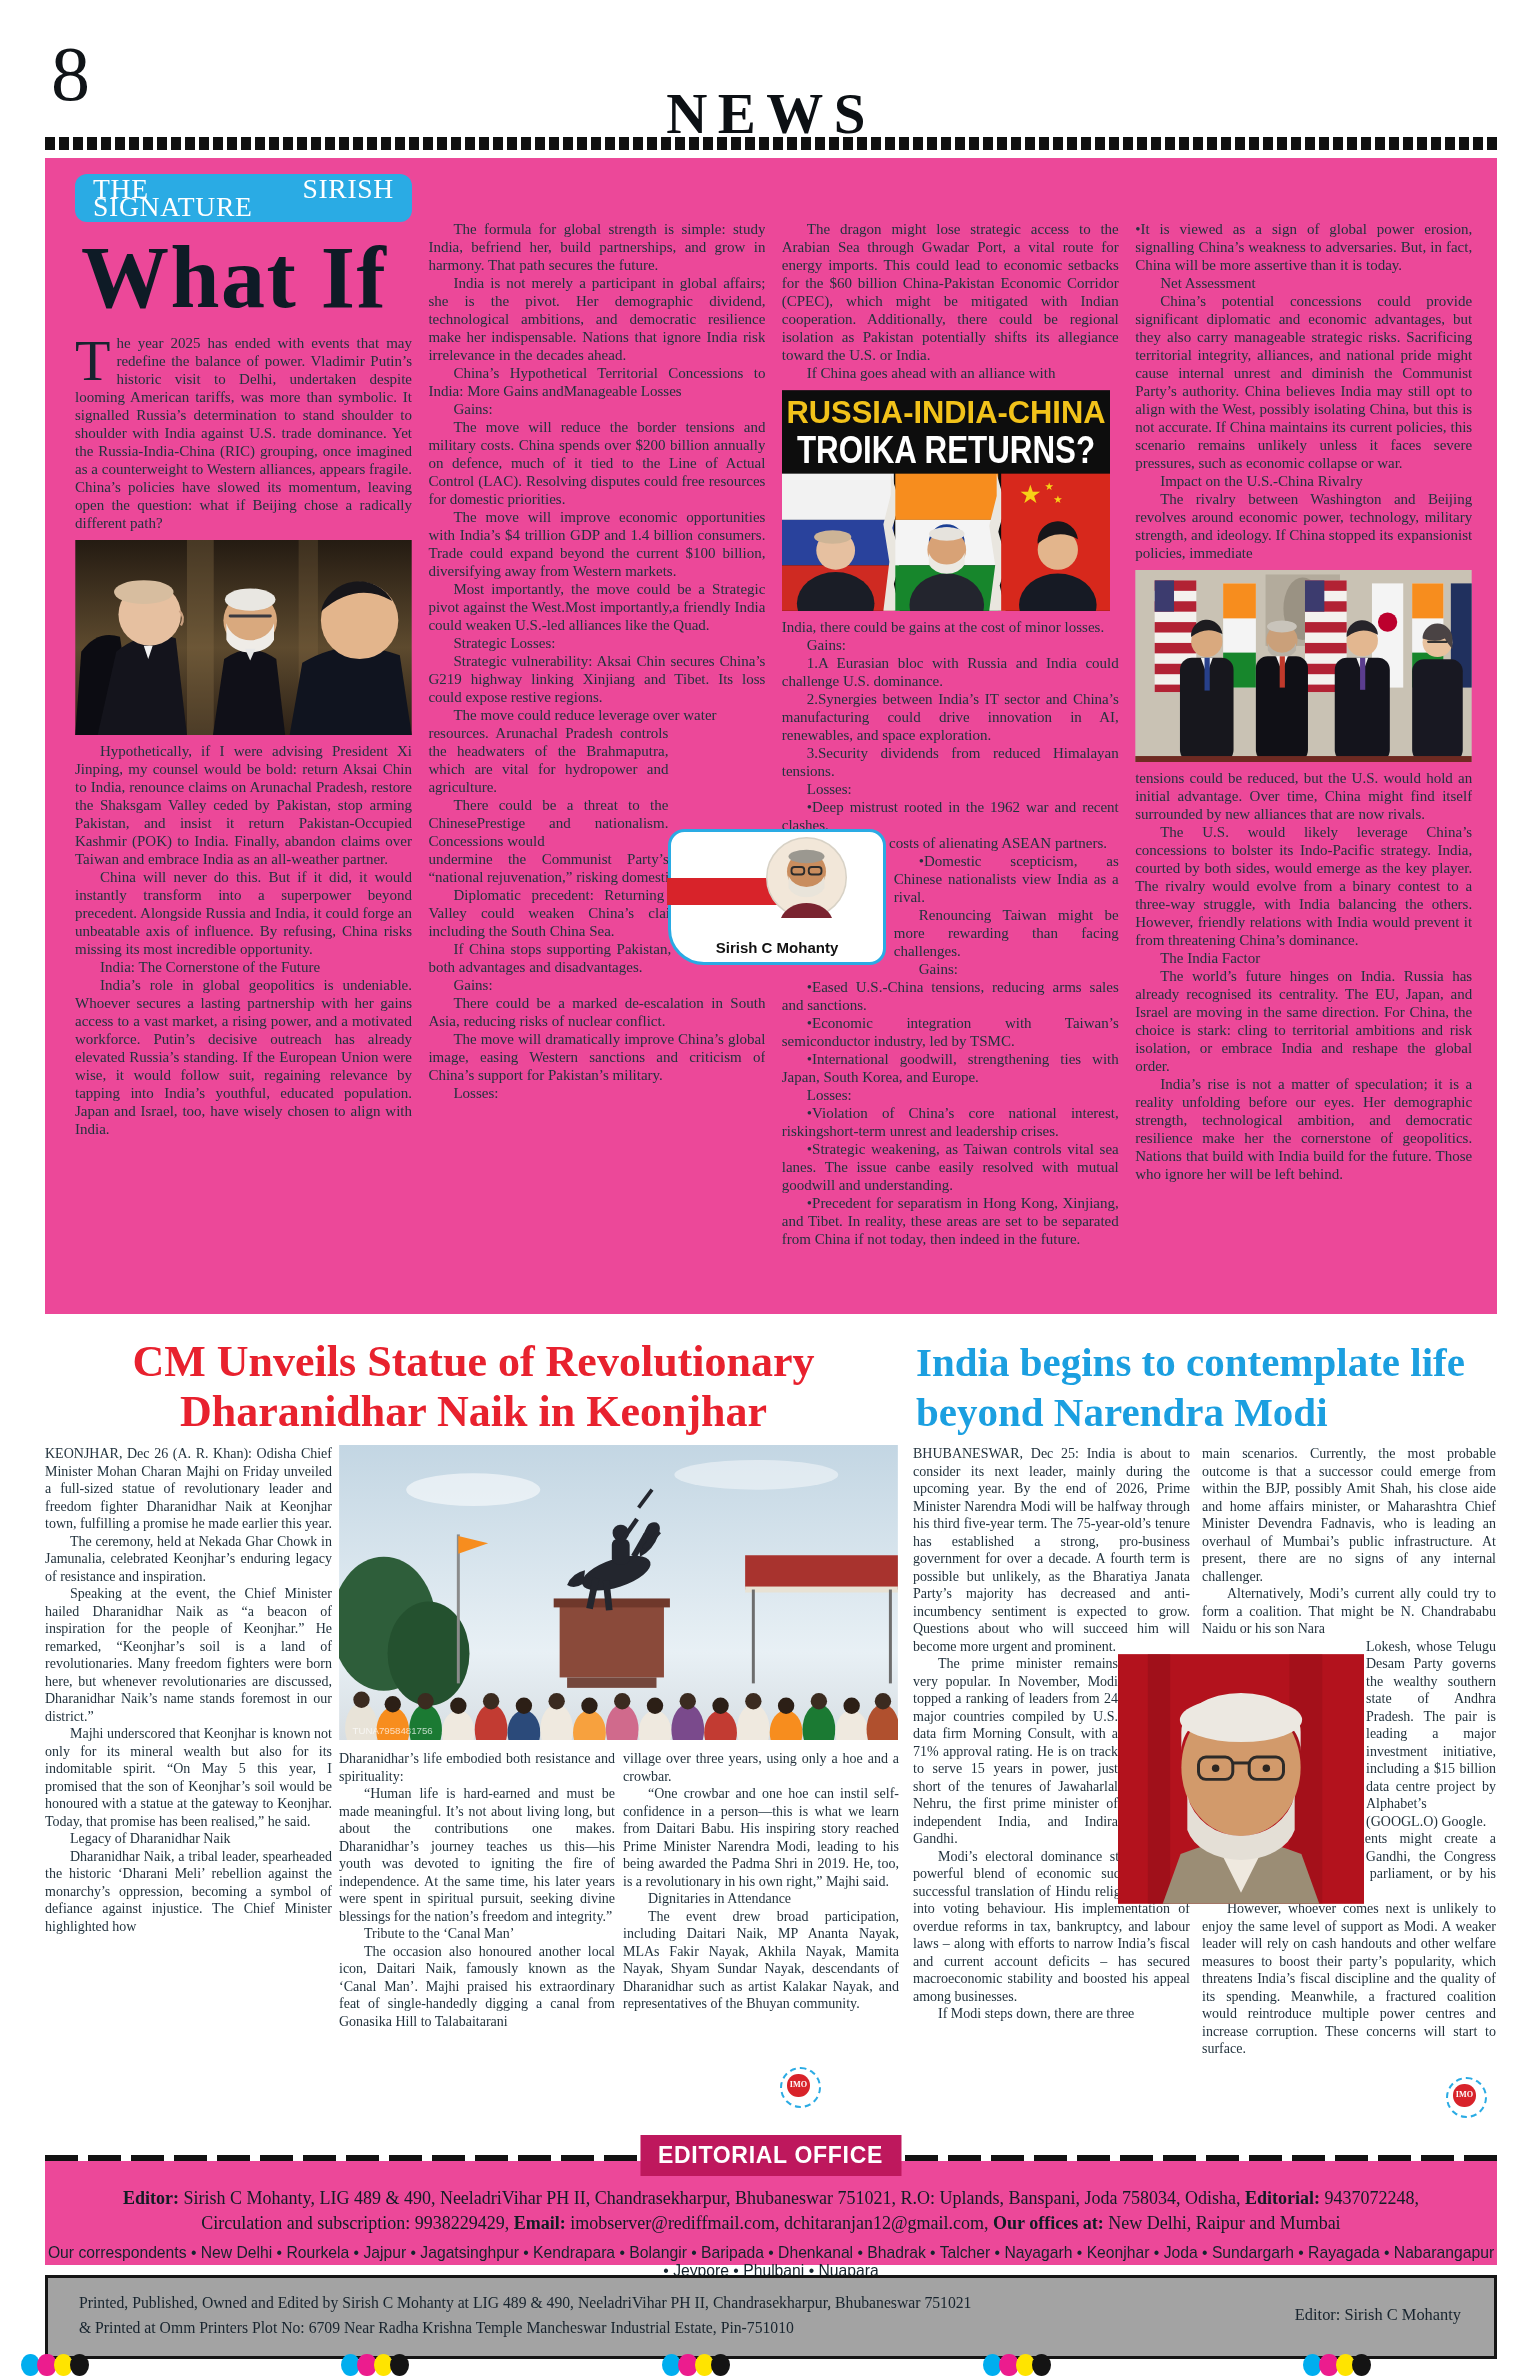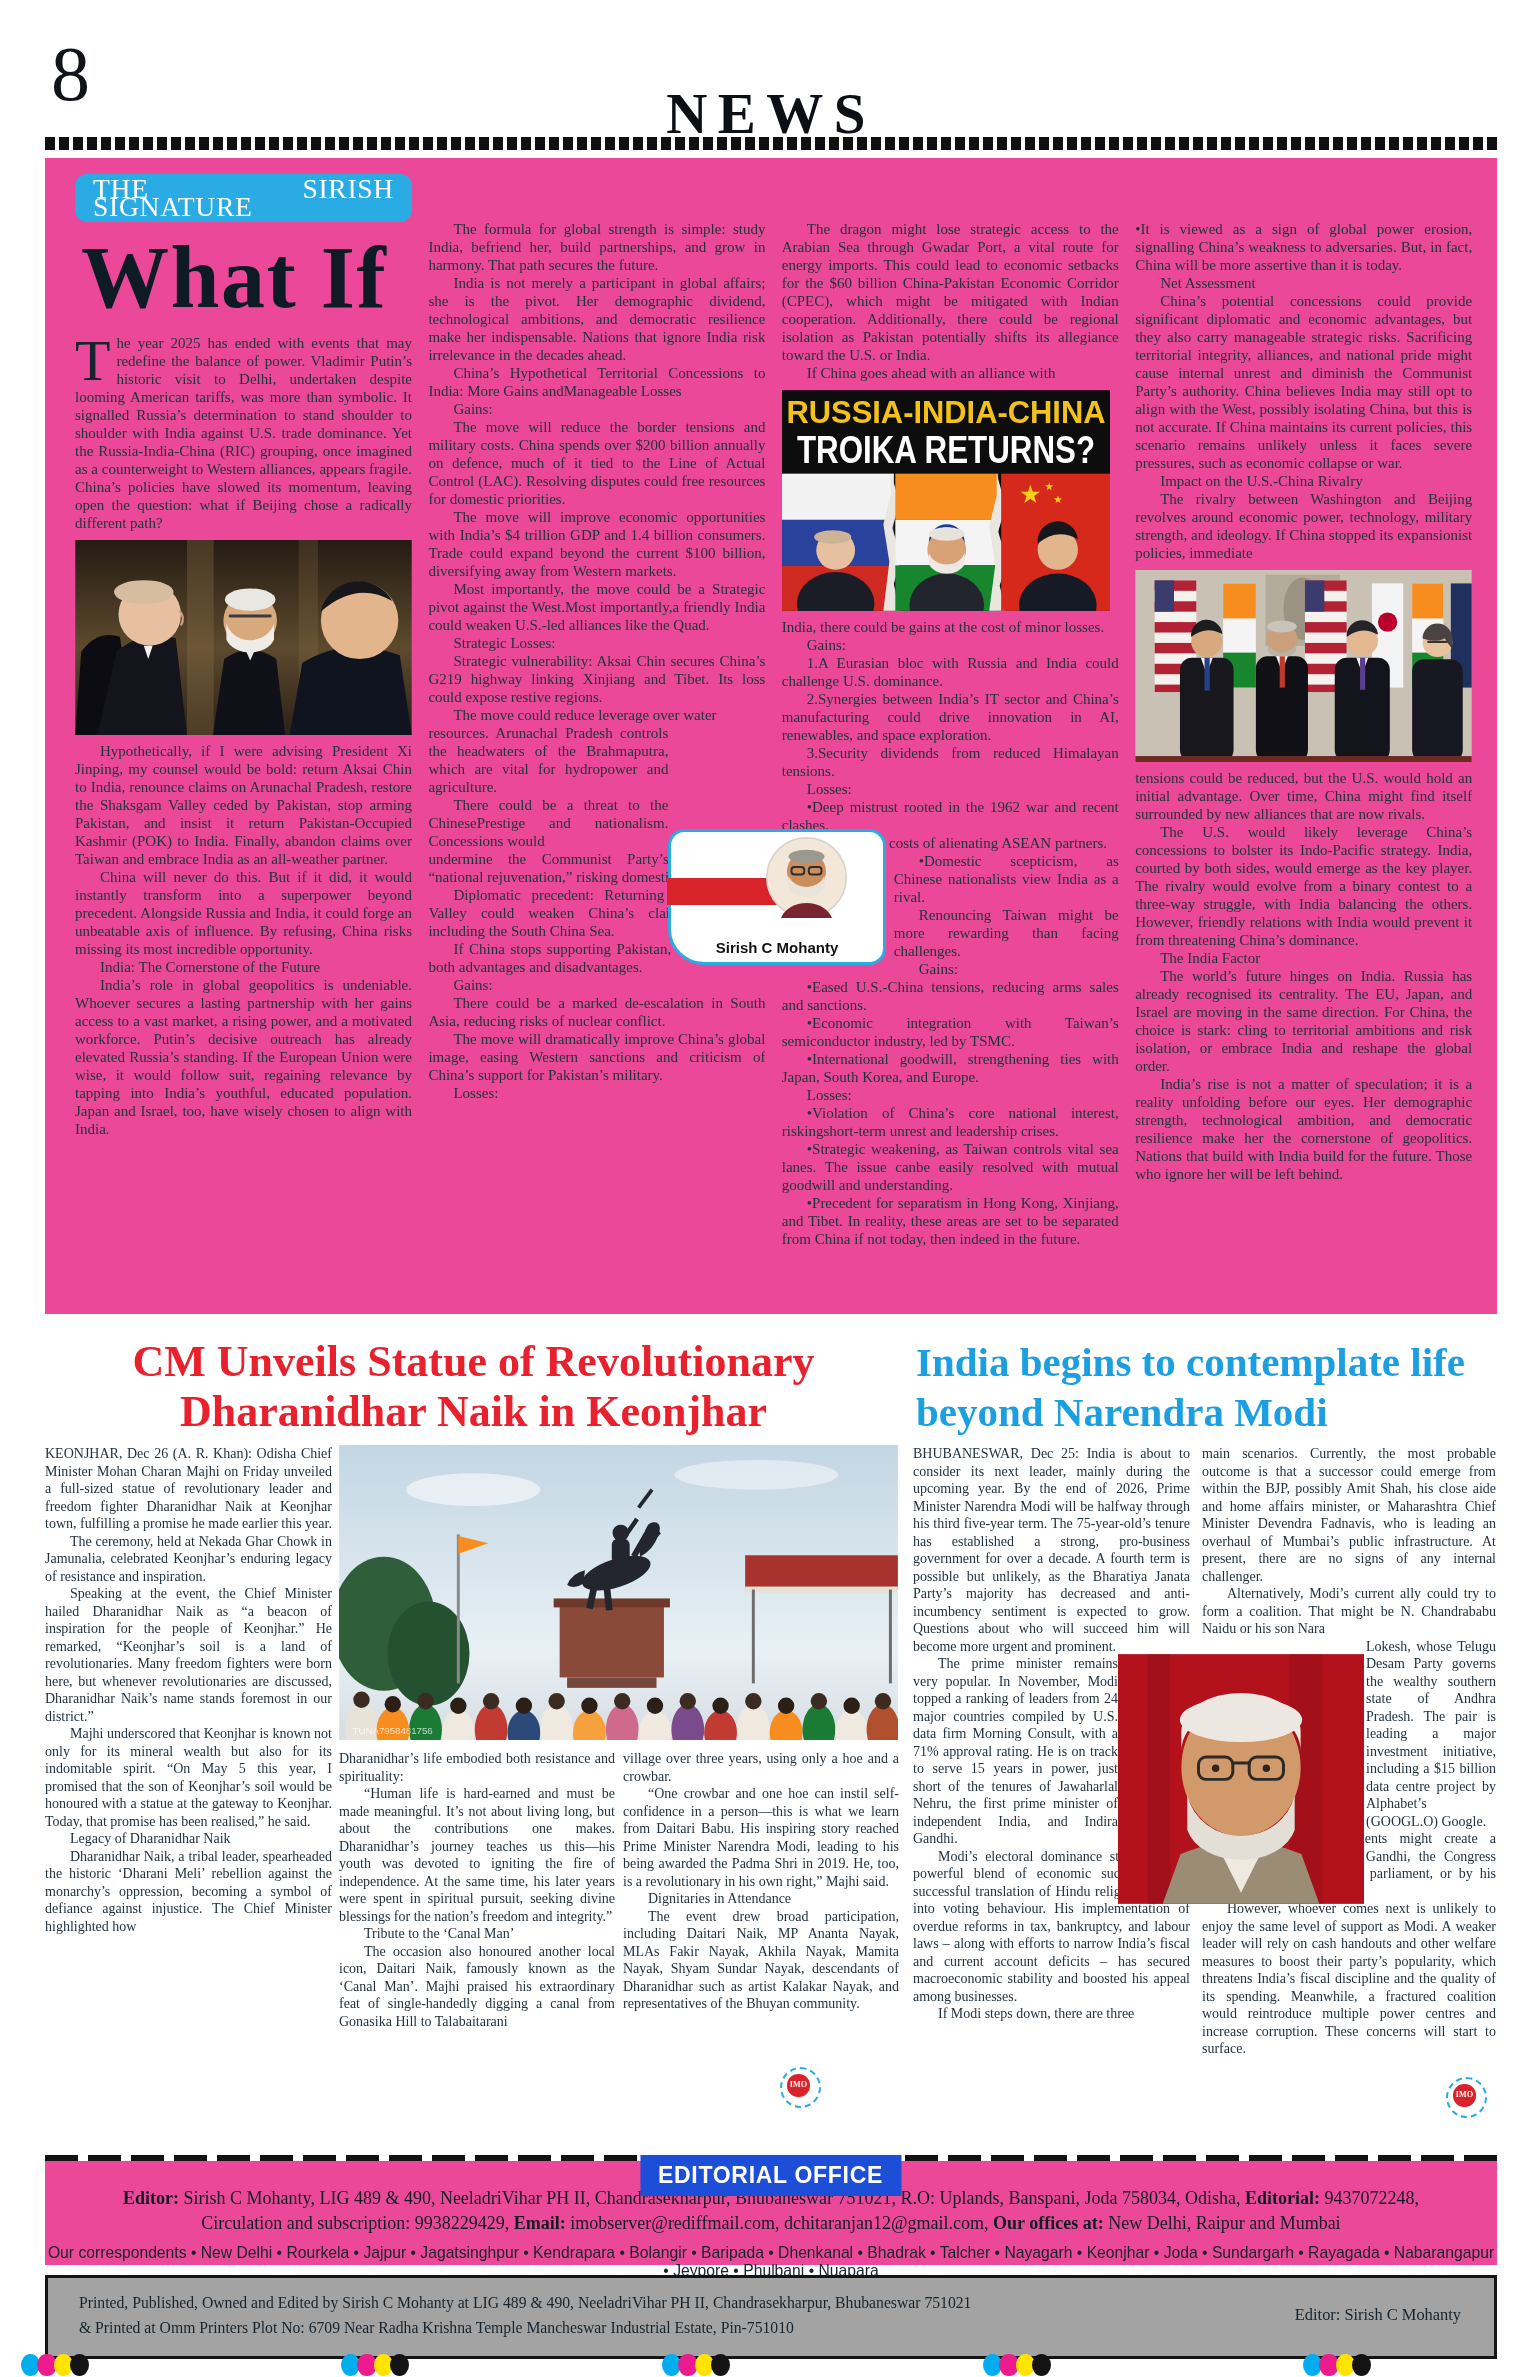--- a/index.html
+++ b/index.html
@@ -57,23 +57,23 @@
   .modi-photo{position:absolute;left:1118px;top:1654px;width:246px;height:250px;z-index:3;}
   .stamp{position:absolute;width:37px;height:37px;border:2.2px dashed #2aabe4;border-radius:50%;
          background:#fff;z-index:5;}
   .stamp .inner{position:absolute;left:5.2px;top:5.2px;width:22.4px;height:22.4px;border-radius:50%;
                 background:#d8232a;color:#fff;font-size:8.2px;font-weight:bold;text-align:center;line-height:22.4px;}
   .stamp1{left:780px;top:2067px;}
   .stamp2{left:1446px;top:2077px;}
   
   .ed-rule{position:absolute;left:45px;top:2155px;width:1452px;height:6.7px;
            background:repeating-linear-gradient(90deg,#121212 0 33px,transparent 33px 43px);}
-  .ed-tab{position:absolute;left:50%;transform:translateX(-50%);top:2135px;background:#1d4ed8;color:#fff;
+  .ed-tab{position:absolute;left:50%;transform:translateX(-50%);top:2135px;background:#be185d;color:#fff;
           font-family:"Liberation Sans",sans-serif;font-weight:bold;font-size:23px;letter-spacing:0.7px;
-          padding:6.7px 18px 7.5px;z-index:2;margin-top:20px;}
+          padding:6.7px 18px 7.5px;z-index:2;}
   .ed-box{position:absolute;left:45px;top:2161px;width:1452px;height:104px;background:#ec4899;
           text-align:center;color:#101c24;}
   .ed-line{font-size:18px;line-height:25px;}
   .ed-line b{font-weight:bold;}
   .ed-box .l1{margin-top:25px;}
   .ed-corr{margin-top:7.5px;font-family:"Liberation Sans",sans-serif;font-size:15.7px;color:#14232c;}
   
   .imprint{position:absolute;left:45px;top:2275px;width:1446px;height:78px;border:3px solid #151515;background:#a3a3a3;}
   .imp-left{position:absolute;left:31px;top:12px;font-size:15.7px;line-height:25px;color:#17242e;}
   .imp-right{position:absolute;right:33px;top:27px;font-size:16.4px;color:#17242e;}

